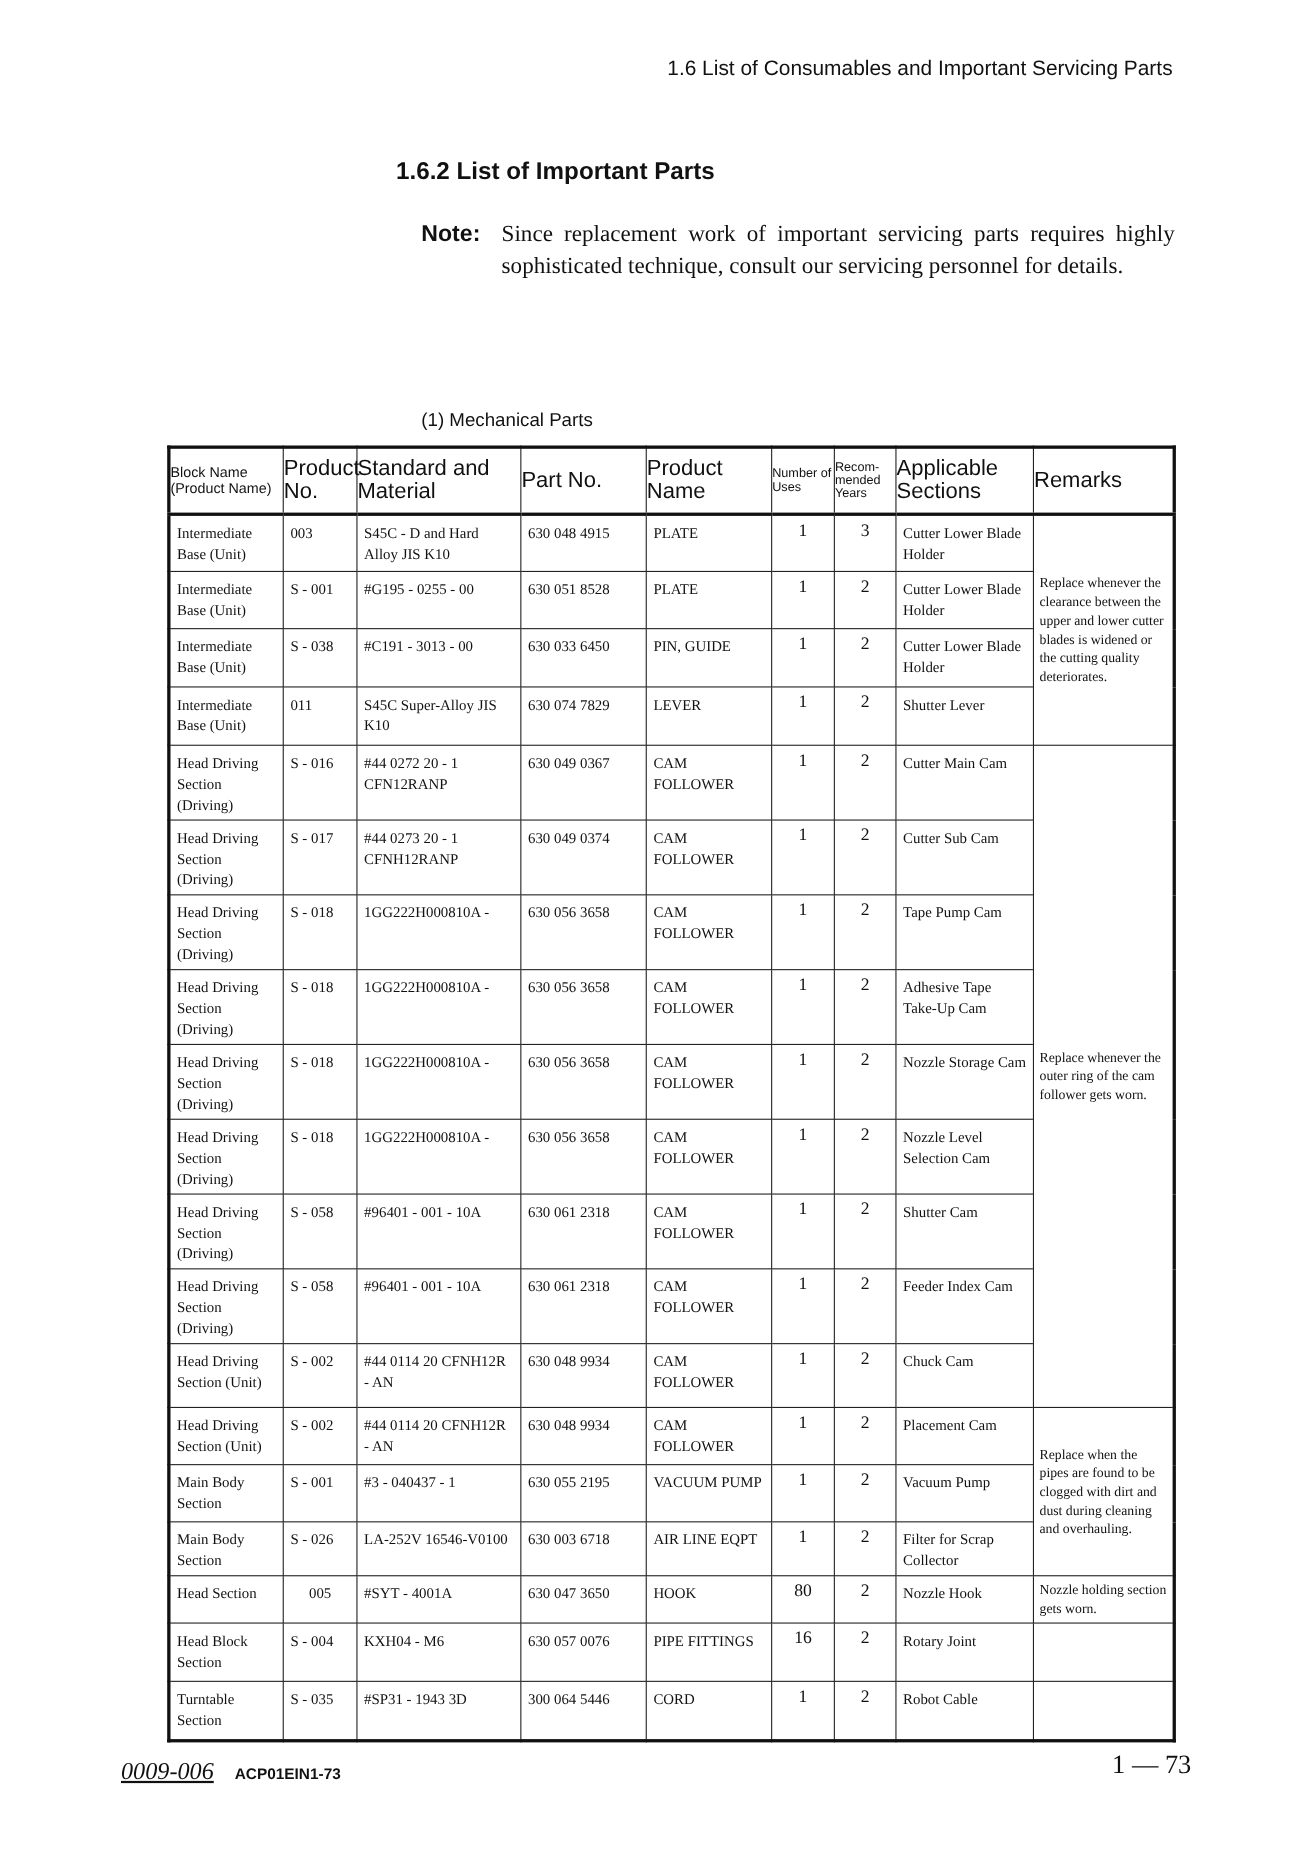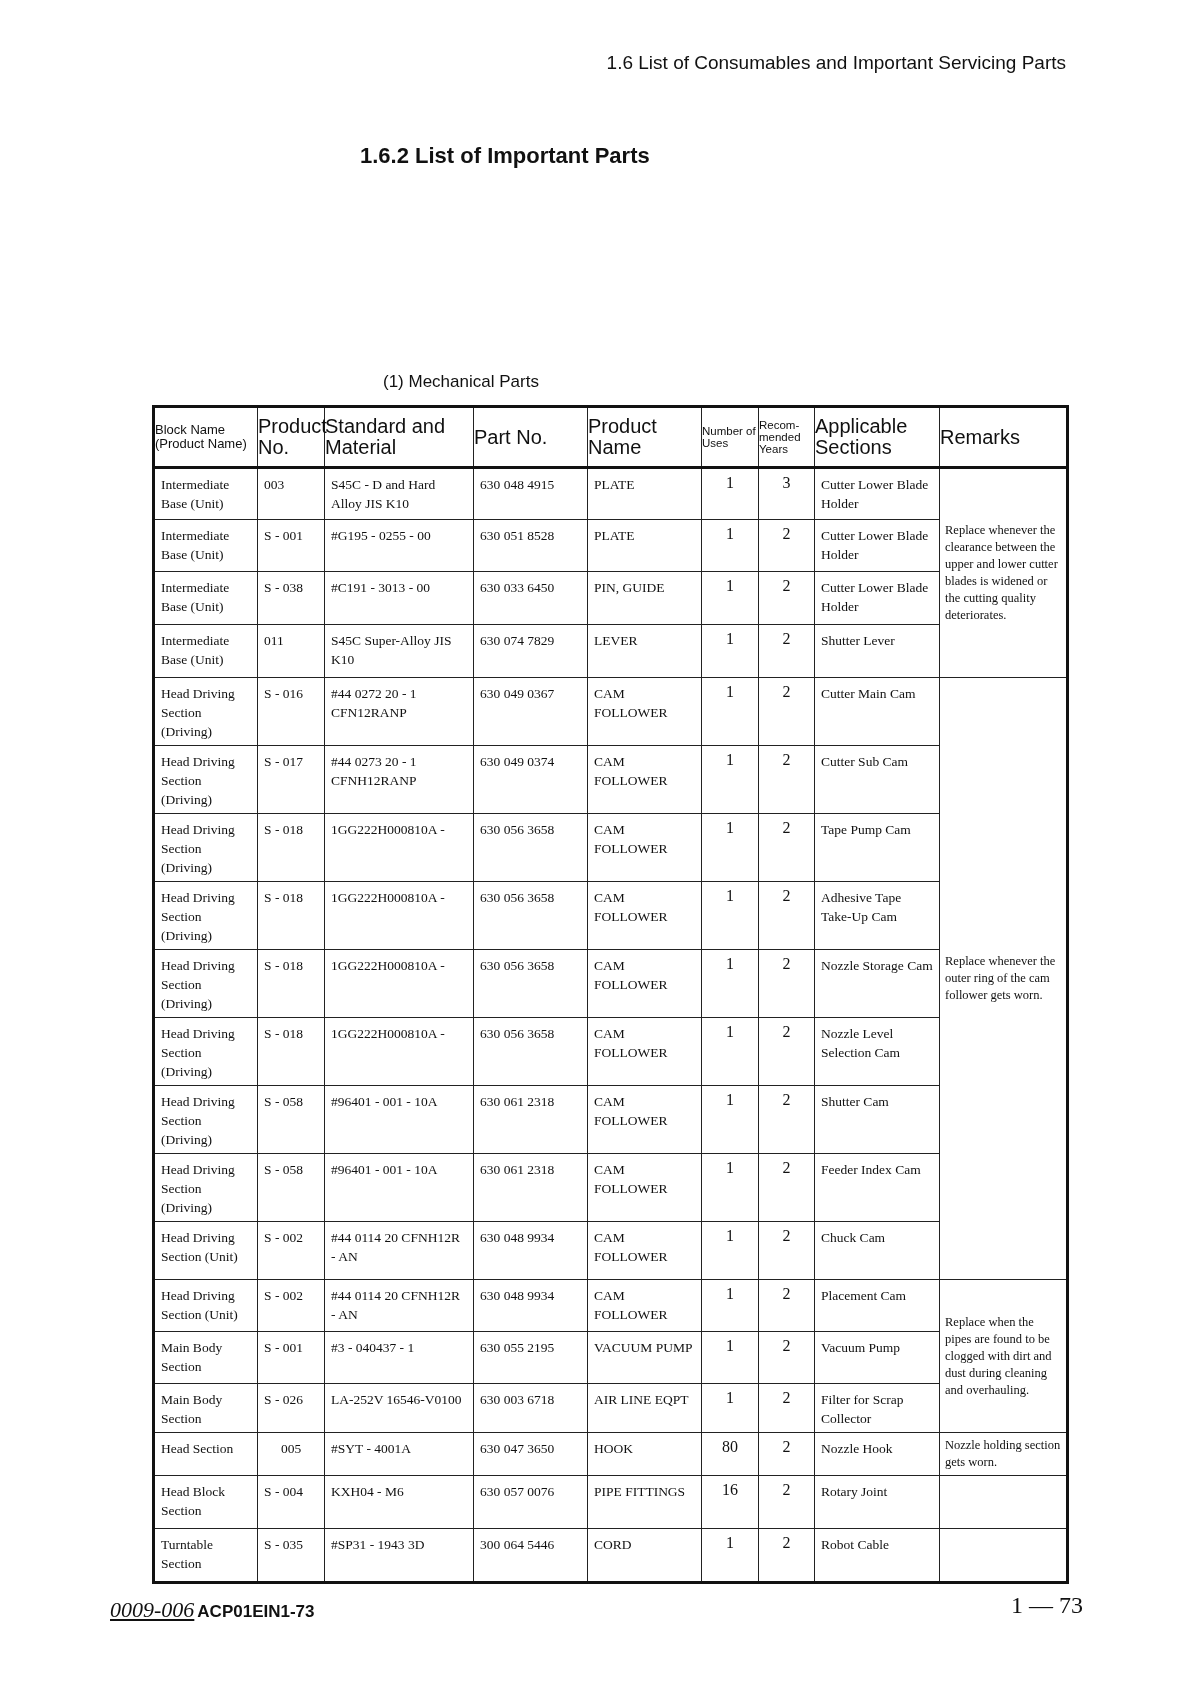--- a/index.html
+++ b/index.html
@@ -25,31 +25,35 @@
   td .cell { padding: 6px 6px 4px 6px; }
   td.num { text-align: center; font-size: 16px !important; }
   td.num .cell { padding-top: 4px; }
   td.center .cell { text-align: center; }
   td.remark { vertical-align: middle !important; font-size: 12.5px !important; line-height: 17px !important; }
   td.remark .cell { padding: 4px 5px; }
   td.remark.top { vertical-align: top !important; }
 
   #footer-doc { position: absolute; top: 1597px; left: 110px; }
   #footer-doc .code { font-family: "Liberation Serif", "DejaVu Serif", serif; font-size: 22px; text-decoration: underline; font-style: italic; }
-  #footer-doc .sub { font-family: "Liberation Sans", "DejaVu Sans", sans-serif; font-size: 17px; font-weight: bold; margin-left: 3px; text-align: center; }
+  #footer-doc .sub { font-family: "Liberation Sans", "DejaVu Sans", sans-serif; font-size: 14px; font-weight: bold; margin-left: 19px; text-align: center; }
   #page-number { position: absolute; top: 1592px; right: 108px; font-family: "Liberation Serif", "DejaVu Serif", serif; font-size: 24px; }
 </style>
 </head>
 <body>
 
 <div id="running-header" class="sans">1.6 List of Consumables and Important Servicing Parts</div>
 
 <div id="section-title" class="sans">1.6.2 List of Important Parts</div>
 
 <div id="intro" class="serif">
+  <div class="note-row">
+    <span class="note-label">Note:</span>
+    <span class="note-text">Since replacement work of important servicing parts requires highly sophisticated technique, consult our servicing personnel for details.</span>
+  </div>
 </div>
 
 <div id="subsection-title" class="sans">(1) Mechanical Parts</div>
 
 <table id="parts-table">
   <colgroup>
     <col style="width:104px">
       <col style="width:67px">
       <col style="width:149px">
       <col style="width:114px">

